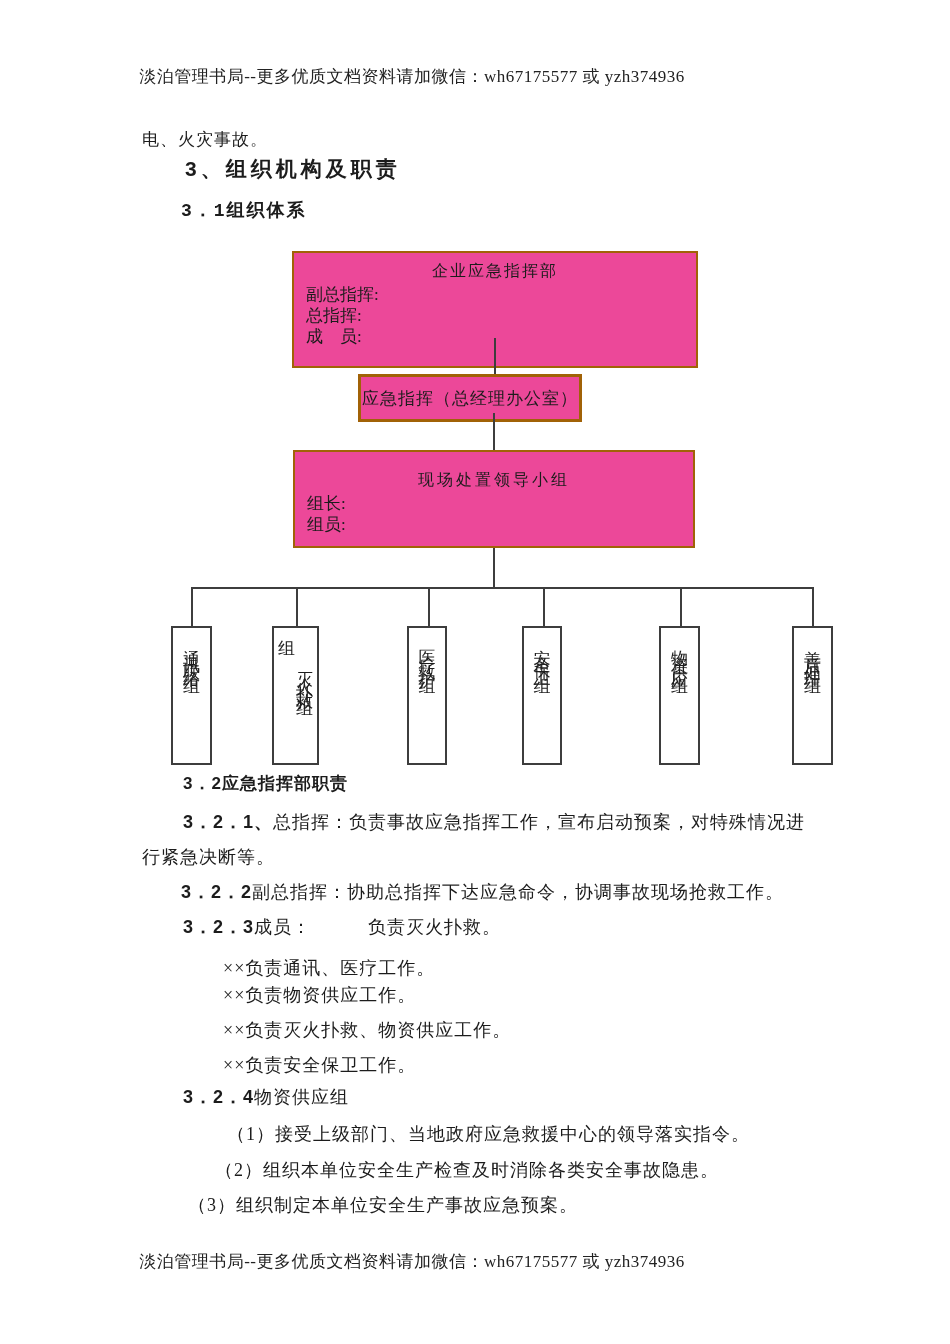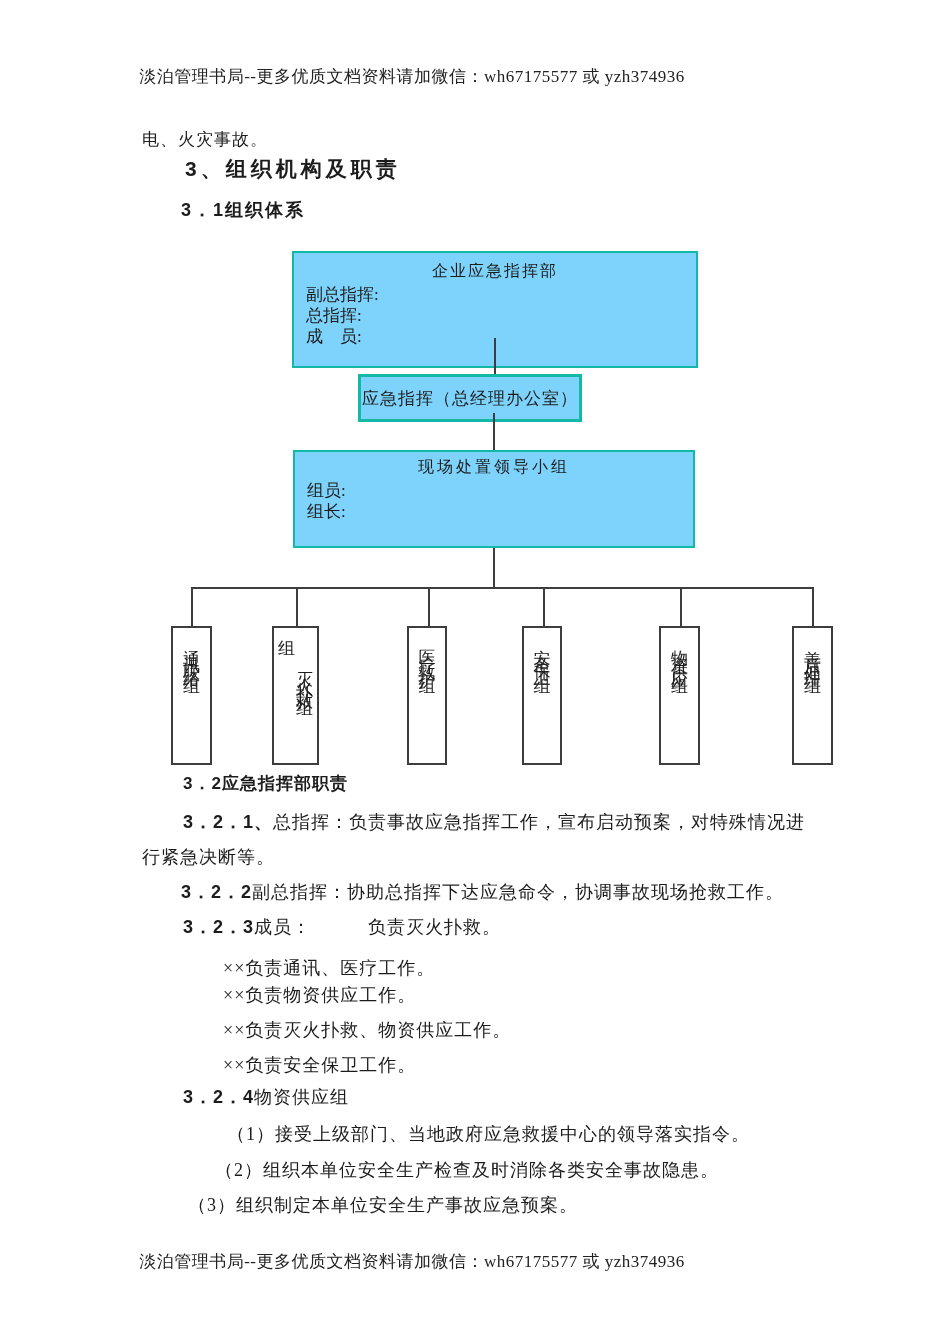--- a/index.html
+++ b/index.html
@@ -5,33 +5,33 @@
   html,body{margin:0;padding:0;background:#ffffff;}
   .page{position:relative;width:950px;height:1344px;background:#ffffff;overflow:hidden;
         font-family:"Liberation Serif","DejaVu Serif",serif;color:#1c1c1c;}
   .abs{position:absolute;}
   .center{left:0;width:824px;text-align:center;}
   .hf{font-size:17px;letter-spacing:0.5px;color:#222;}
   .body-line{font-size:18px;letter-spacing:1px;white-space:nowrap;}
   .num{font-family:"Liberation Sans","DejaVu Sans",sans-serif;font-weight:700;letter-spacing:1px;}
   .h1{font-family:"Liberation Sans","DejaVu Sans",sans-serif;font-weight:700;
       font-size:21px;letter-spacing:4px;white-space:nowrap;}
-  .h2{font-family:Liberation Sans, sans-serif;font-weight:700;
+  .h2{font-family:Liberation Mono, monospace;font-weight:700;
       font-size:18px;letter-spacing:2px;white-space:nowrap;}
   .h3{font-family:"Liberation Sans","DejaVu Sans",sans-serif;font-weight:700;
       font-size:17px;letter-spacing:1px;white-space:nowrap;}
   
-  .dbox{position:absolute;border:2px solid #14b8a6;box-sizing:border-box;background:#7dd3fc;}
+  .dbox{position:absolute;border:2px solid #a16207;box-sizing:border-box;background:#ec4899;}
   .dbox .title{text-align:center;font-size:16px;letter-spacing:2px;margin-top:8px;}
   .dbox .fields{margin-top:2px;padding-left:12px;font-size:17px;line-height:21px;}
   #box1{left:292px;top:251px;width:406px;height:117px;}
   #box2{left:358px;top:374px;width:224px;height:48px;border-width:3px;
         display:flex;align-items:center;justify-content:center;font-size:17px;letter-spacing:1px;}
   #box3{left:293px;top:450px;width:402px;height:98px;}
-  #box3 .title{margin-top:5px;letter-spacing:3px;}
+  #box3 .title{margin-top:18px;letter-spacing:3px;}
   
   .cl{position:absolute;background:#3d3d3d;}
   #l1{left:494px;top:338px;width:2px;height:36px;}
   #l2{left:493px;top:413px;width:2px;height:37px;}
   #l3{left:493px;top:548px;width:2px;height:40px;}
   #hline{left:191px;top:587px;width:623px;height:2px;}
   .stub{top:589px;width:2px;height:38px;}
   #st1{left:191px;} #st2{left:296px;} #st3{left:428px;}
   #st4{left:543px;} #st5{left:680px;} #st6{left:812px;}
   
@@ -85,22 +85,22 @@
 
     <div id="box2" class="dbox">
       <span>应急指挥（总经理办公室）</span>
     </div>
 
     <div id="l2" class="cl"></div>
 
     <div id="box3" class="dbox">
       <div class="title">现场处置领导小组</div>
       <div class="fields">
+        <div>组长:</div>
         <div>组员:</div>
-        <div>组长:</div>
       </div>
     </div>
 
     <div id="l3" class="cl"></div>
     <div id="hline" class="cl"></div>
     <div id="st1" class="cl stub abs"></div>
     <div id="st2" class="cl stub abs"></div>
     <div id="st3" class="cl stub abs"></div>
     <div id="st4" class="cl stub abs"></div>
     <div id="st5" class="cl stub abs"></div>

